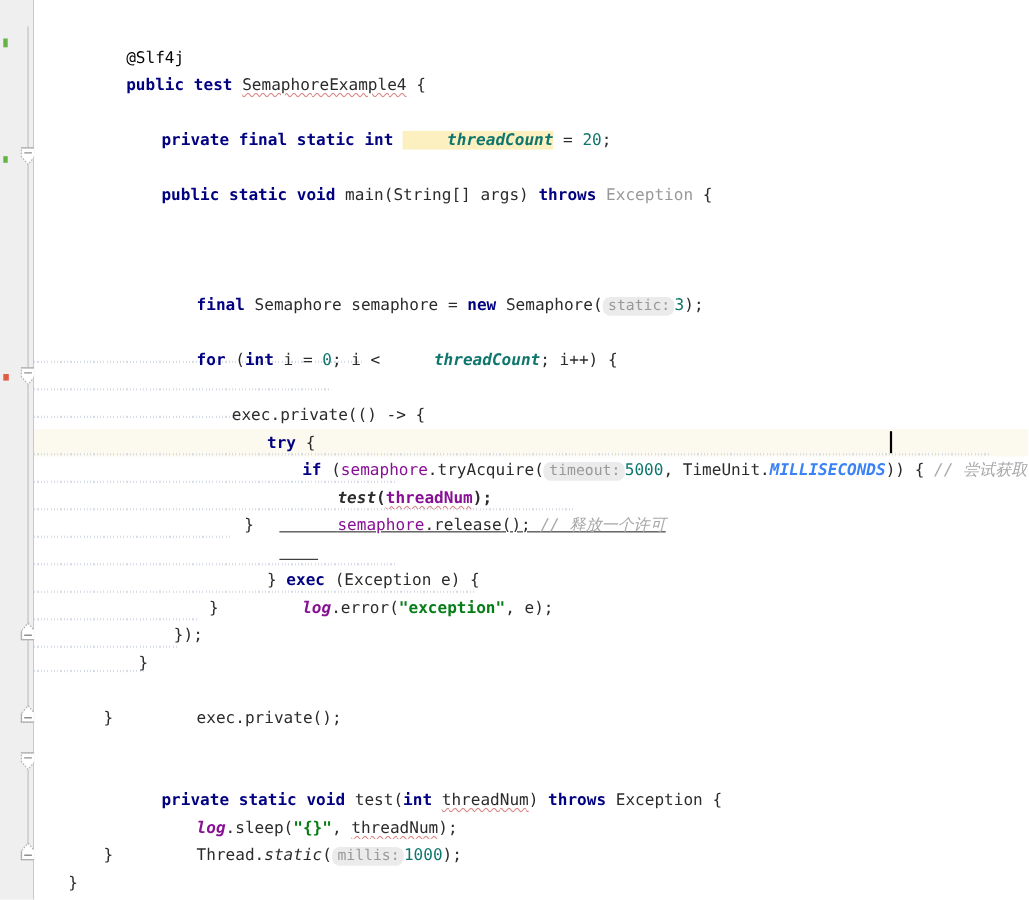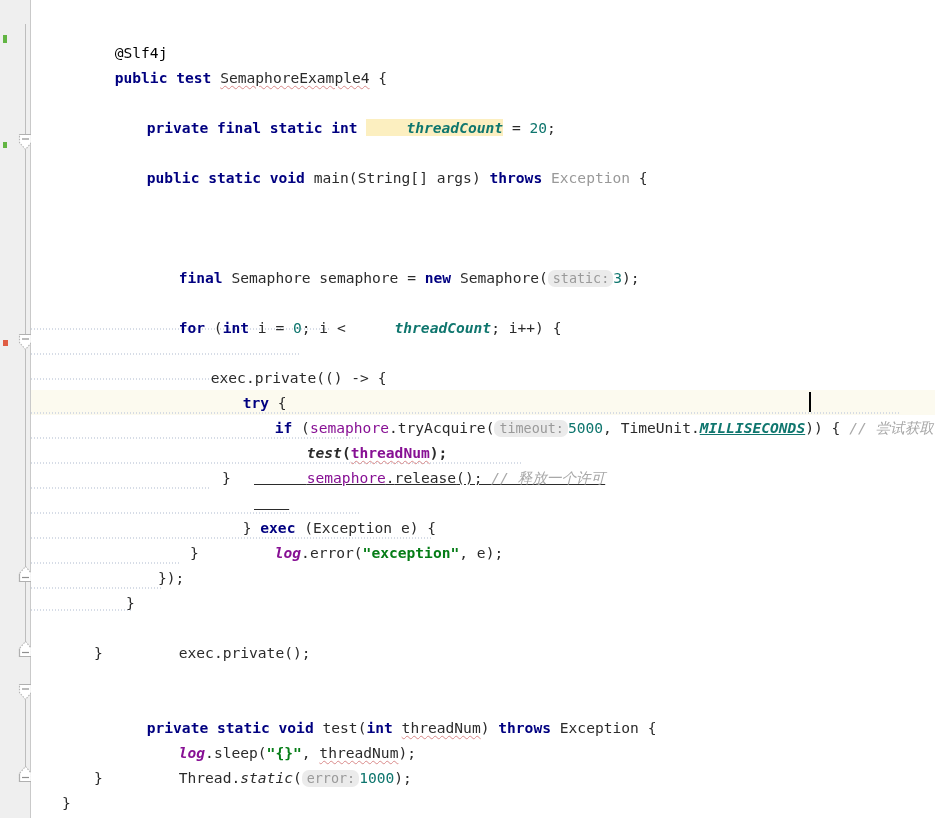--- a/index.html
+++ b/index.html
@@ -103,21 +103,21 @@
   .kw        { color: #000080; font-weight: bold; }          
   .anno      { color: #000000; }                              
   .txt       { color: #2b2b2b; }                              
   .num       { color: #0f766e; }                              
   .str       { color: #067d17; font-weight: bold; }           
   .cmt       { color: #a8a8a8; font-style: italic; }          
   .gray      { color: #999999; }                              
   .field     { color: #0f766e; font-style: italic; font-weight: bold; padding-left: 40px; } 
   .statfn    { color: #2b2b2b; font-style: italic; }          
   .lvar      { color: #871094; }                              
-  .constf    { color: #0f766e; font-style: italic; font-weight: bold; text-decoration: underline; }
+  .constf    { color: #3b82f6; font-style: italic; font-weight: bold; }
   .logvar    { color: #871094; font-style: italic; font-weight: bold; }
 
   
   .hint {
     color: #9a9a9a;
     background: #ebebeb;
     border-radius: 7px;
     padding: 1px 4px 1px 5px;
     font-size: 13.4px;
   }
@@ -294,21 +294,21 @@
 
     <div class="line" style="left:63px; top:690px;">
       <span class="kw">private</span><span class="txt"> </span><span class="kw">static</span><span class="txt"> </span><span class="kw">void</span><span class="txt"> </span><span class="txt">test</span><span class="txt">(</span><span class="kw">int</span><span class="txt"> </span><span class="txt typo">threadNum</span><span class="txt">) </span><span class="kw">throws</span><span class="txt"> </span><span class="txt">Exception</span><span class="txt"> {</span>
     </div>
 
     <div class="line" style="left:95px; top:715px;">
       <span class="logvar">log</span><span class="txt">.</span><span class="txt">sleep</span><span class="txt">(</span><span class="str">"{}"</span><span class="txt">, </span><span class="txt typo">threadNum</span><span class="txt">);</span>
     </div>
 
     <div class="line" style="left:95px; top:740px;">
-      <span class="txt">Thread</span><span class="txt">.</span><span class="statfn">static</span><span class="txt">(</span><span class="hint">error:</span><span class="num">1000</span><span class="txt">);</span>
+      <span class="txt">Thread</span><span class="txt">.</span><span class="statfn">static</span><span class="txt">(</span><span class="hint">millis:</span><span class="num">1000</span><span class="txt">);</span>
     </div>
 
     <div class="line" style="left:63px; top:765px;"><span class="txt">}</span></div>
 
     <div class="line" style="left:31px; top:790px;"><span class="txt">}</span></div>
 
   </div>
 </div>
 
 </body></html>

